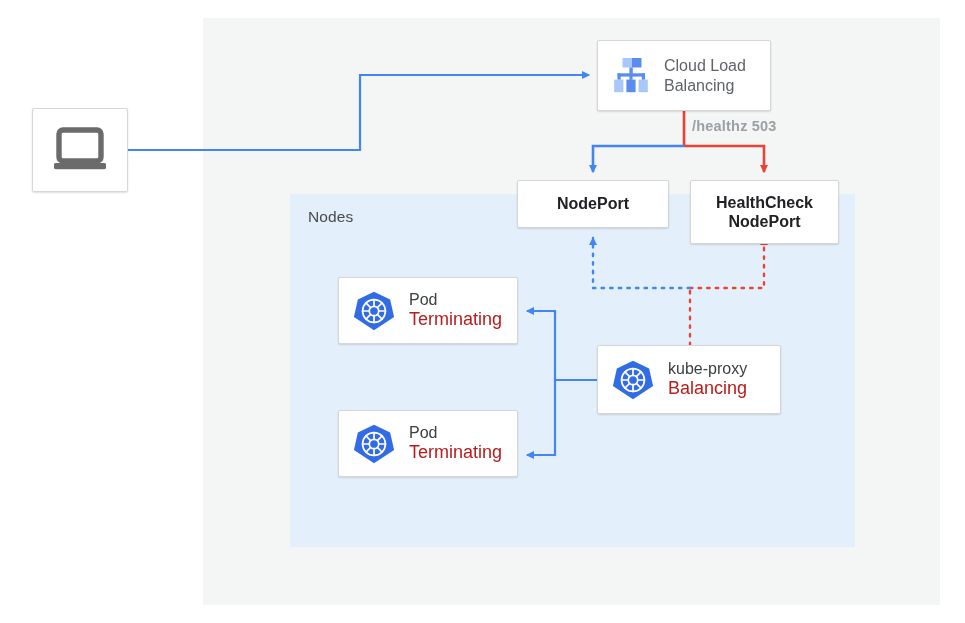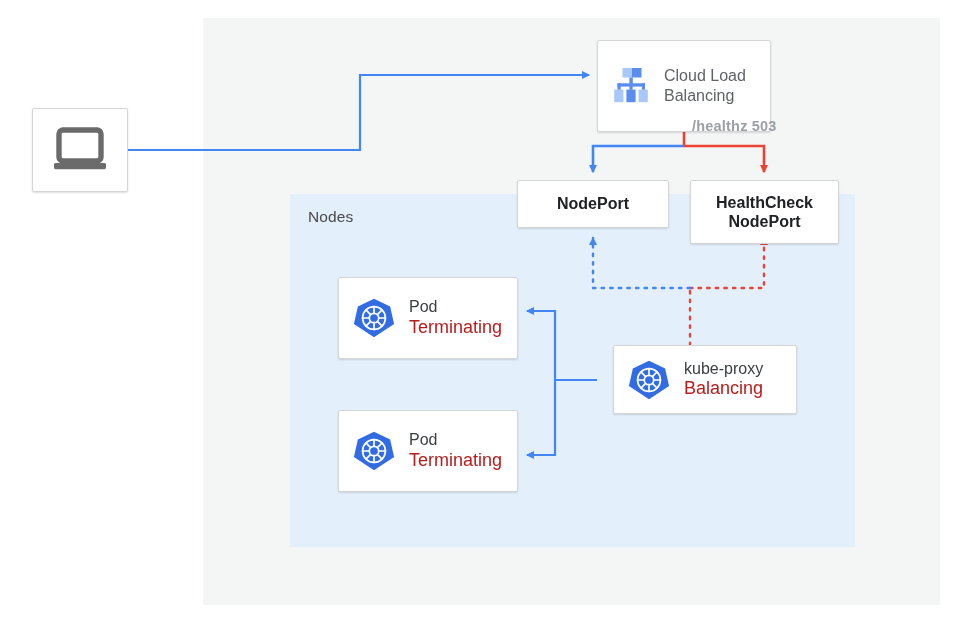--- a/index.html
+++ b/index.html
@@ -80,21 +80,21 @@
 
   
   .client-card {
     left: 32px; top: 108px;
     width: 96px; height: 84px;
     justify-content: center;
   }
 
   .lb-card {
     left: 597px; top: 40px;
-    width: 174px; height: 92px;
+    width: 174px; height: 71px;
     padding-left: 10px;
     gap: 10px;
   }
   .lb-card .card-title { font-size: 16px; color: #5f6368; }
 
   .nodeport-card {
     left: 517px; top: 180px;
     width: 152px; height: 48px;
     justify-content: center;
   }
@@ -106,33 +106,32 @@
   .np-label {
     font-size: 16px;
     font-weight: bold;
     color: #202124;
     text-align: center;
     line-height: 1.2;
   }
 
   .pod-card {
     left: 338px;
-    width: 180px; height: 82px;
+    width: 180px; height: 67px;
     padding-left: 14px;
     gap: 14px;
   }
   .pod-card-1 { top: 277px; }
   .pod-card-2 { top: 410px; }
 
   .proxy-card {
     left: 597px; top: 345px;
     width: 184px; height: 69px;
     padding-left: 14px;
     gap: 14px;
-    margin-left: 16px;
   }
 
   
   .healthz-label {
     position: absolute;
     left: 692px;
     top: 118px;
     font-size: 14.5px;
     font-weight: bold;
     color: #9aa0a6;

